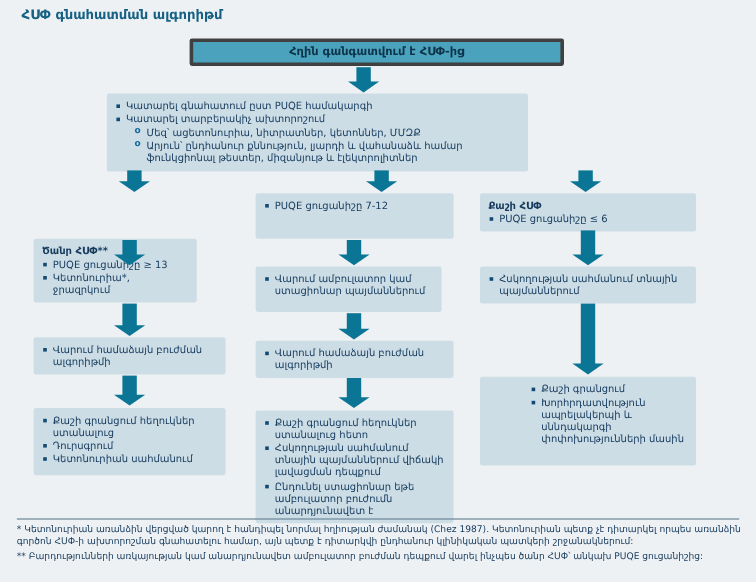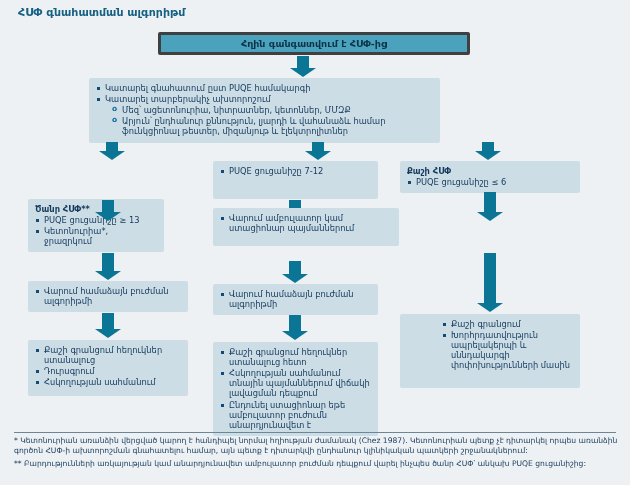--- a/index.html
+++ b/index.html
@@ -132,23 +132,28 @@
     </div>
   <div class="arrow" style="left:280px;top:200px;width:30px;height:21px;">
       <i class="shaft"></i>
       <i class="head"></i>
     </div>
   <div class="arrow" style="left:475px;top:192px;width:30px;height:29px;">
       <i class="shaft"></i>
       <i class="head"></i>
     </div>
 
-  <div class="box" style="left:213px;top:208px;width:186px;min-height:38px;">
+  <div class="box" style="left:213px;top:222px;width:155px;min-height:38px;">
     <ul class="blt">
         <li>Վարում ամբուլատոր կամ ստացիոնար պայմաններում</li>
+      </ul>
+  </div>
+  <div class="box" style="left:400px;top:222px;width:180px;min-height:30px;">
+    <ul class="blt">
+        <li>Հսկողության սահմանում տնային պայմաններում</li>
       </ul>
   </div>
 
   <div class="arrow" style="left:93px;top:253px;width:30px;height:27px;">
       <i class="shaft"></i>
       <i class="head"></i>
     </div>
   <div class="arrow" style="left:280px;top:261px;width:30px;height:22px;">
       <i class="shaft"></i>
       <i class="head"></i>
@@ -175,21 +180,21 @@
     </div>
   <div class="arrow" style="left:280px;top:315px;width:30px;height:25px;">
       <i class="shaft"></i>
       <i class="head"></i>
     </div>
 
   <div class="box" style="left:28px;top:340px;width:160px;min-height:56px;">
     <ul class="blt">
       <li>Քաշի գրանցում հեղուկներ ստանալուց</li>
       <li>Դուրսգրում</li>
-      <li>Հսկողության սահմանում</li>
+      <li>Կետոնուրիան սահմանում</li>
     </ul>
   </div>
   <div class="box" style="left:213px;top:342px;width:165px;min-height:86px;">
     <ul class="blt">
       <li>Քաշի գրանցում հեղուկներ ստանալուց հետո</li>
       <li>Հսկողության սահմանում տնային պայմաններում վիճակի լավացման դեպքում</li>
       <li>Ընդունել ստացիոնար եթե ամբուլատոր բուժումն անարդյունավետ է</li>
     </ul>
   </div>
   <div class="box" style="left:400px;top:314px;width:180px;min-height:74px;padding-left:42px;">

